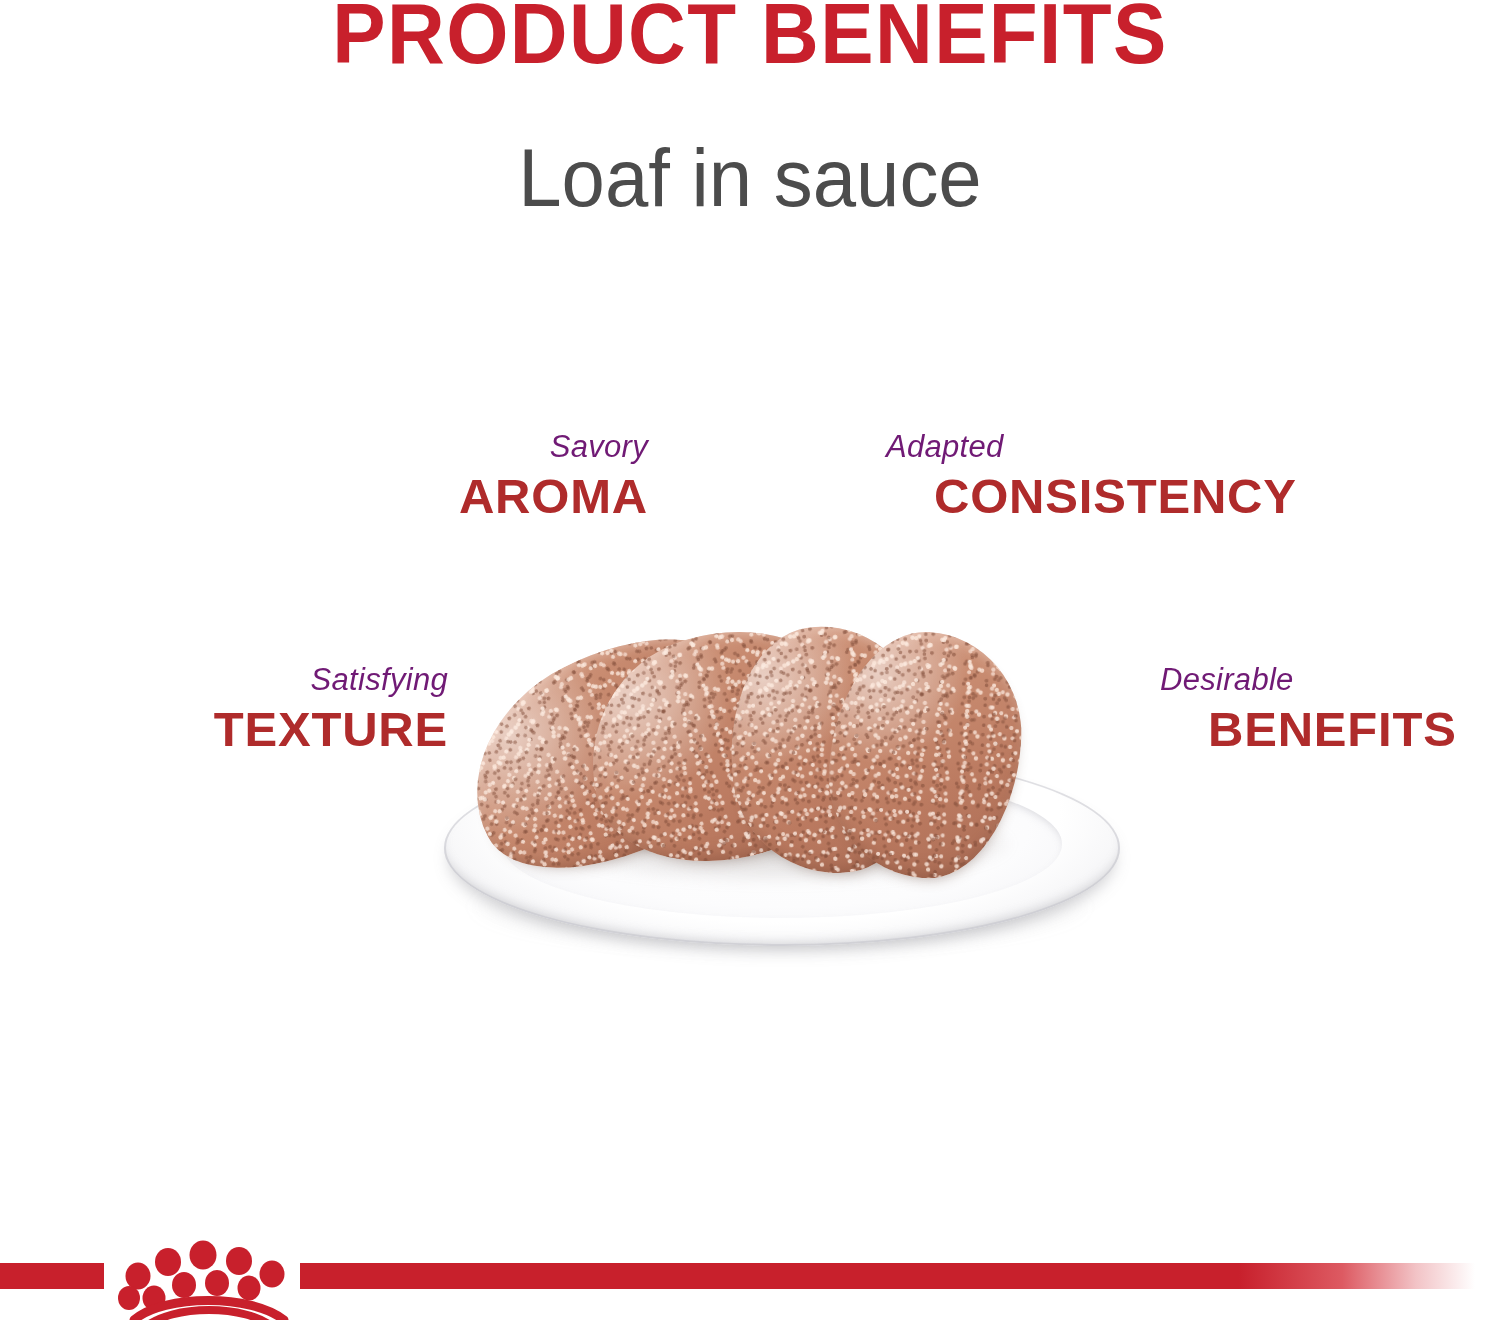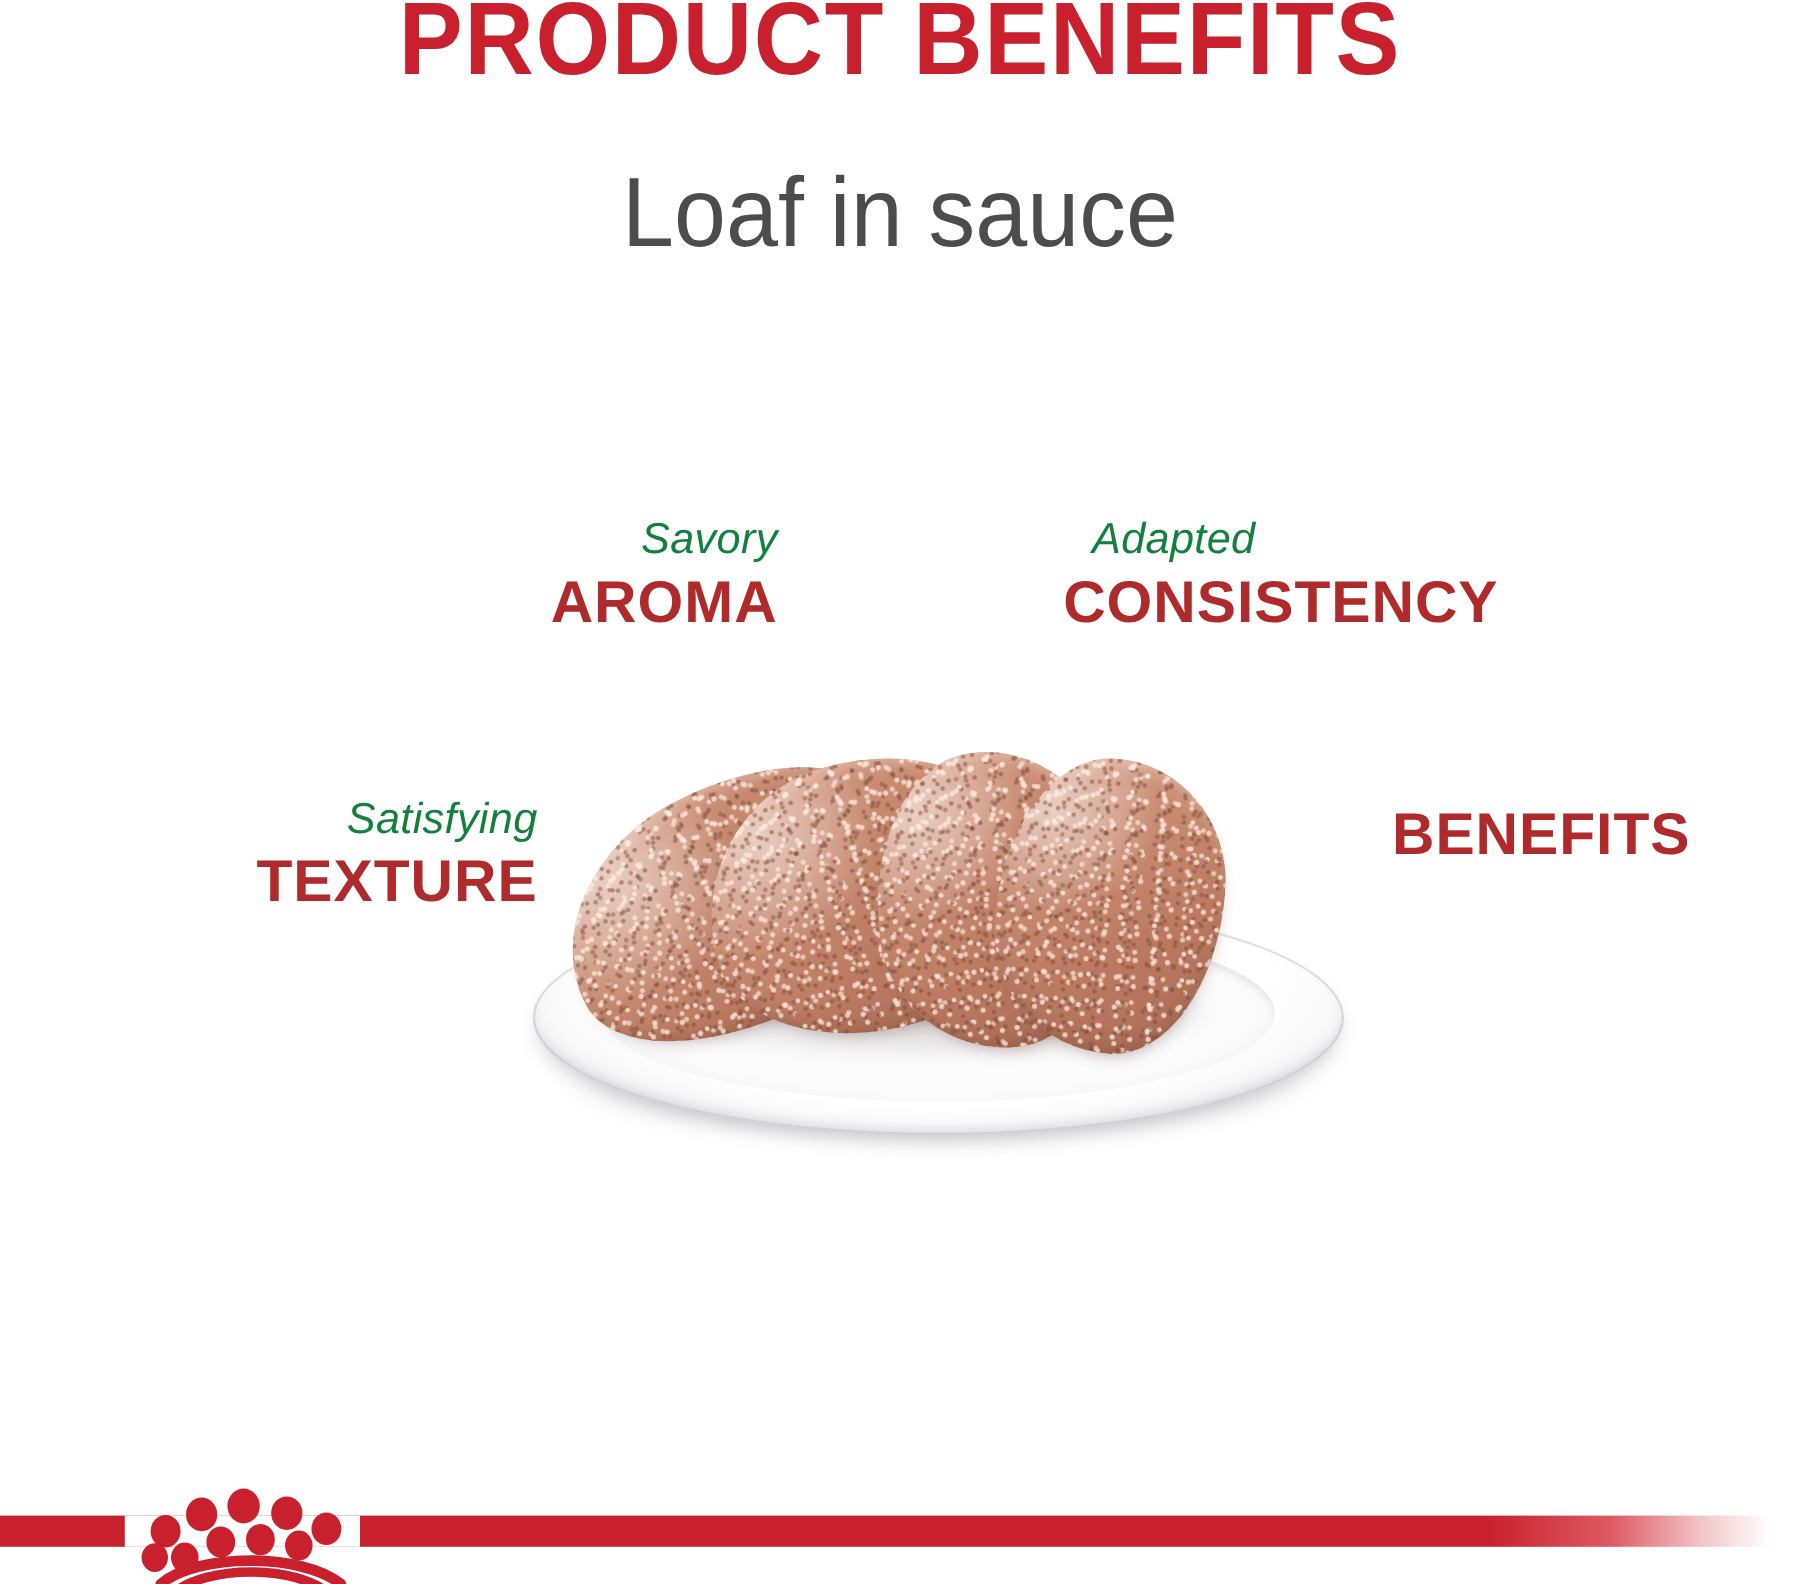--- a/index.html
+++ b/index.html
@@ -57,38 +57,38 @@
     white-space: nowrap;
   }
 
   
   .benefit {
     position: absolute;
     white-space: nowrap;
   }
   .benefit .lead {
     display: block;
-    color: #15803d;
+    color: #701a75;
     font-family: "Liberation Sans", sans-serif;
     font-style: italic;
     font-weight: 400;
-    font-size: 36px;
+    font-size: 31px;
     letter-spacing: 0.3px;
     line-height: 1.08;
-    padding-left: 24px;
   }
   .benefit .main {
     display: block;
     color: #AF2B2B;
     font-family: "Liberation Sans", sans-serif;
     font-weight: 700;
     font-size: 49px;
     letter-spacing: 0.8px;
     line-height: 1.12;
     margin-top: 6px;
+    margin-left: 48px;
   }
 
   .benefit-aroma        { top: 430px; left: 0;    width: 648px;  text-align: right; }
   .benefit-consistency  { top: 430px; left: 886px; width: 450px; text-align: left;  }
   .benefit-texture      { top: 663px; left: 0;    width: 448px;  text-align: right; }
   .benefit-flavors      { top: 663px; left: 1160px; width: 340px; text-align: left; }
 
   
   .food-scene {
     position: absolute;
@@ -248,20 +248,21 @@
     <span class="lead">Satisfying</span>
     <span class="main">TEXTURE</span>
   </div>
 
   <div class="benefit benefit-consistency">
     <span class="lead">Adapted</span>
     <span class="main">CONSISTENCY</span>
   </div>
 
   <div class="benefit benefit-flavors">
+    <span class="lead">Desirable</span>
     <span class="main">BENEFITS</span>
   </div>
 
   <div class="food-scene">
     <div class="plate-shadow"></div>
     <div class="plate"></div>
     <div class="plate-well"></div>
     <div class="plate-rim"></div>
     <div class="food-shadow"></div>
     <div class="loaf loaf-1"></div>

